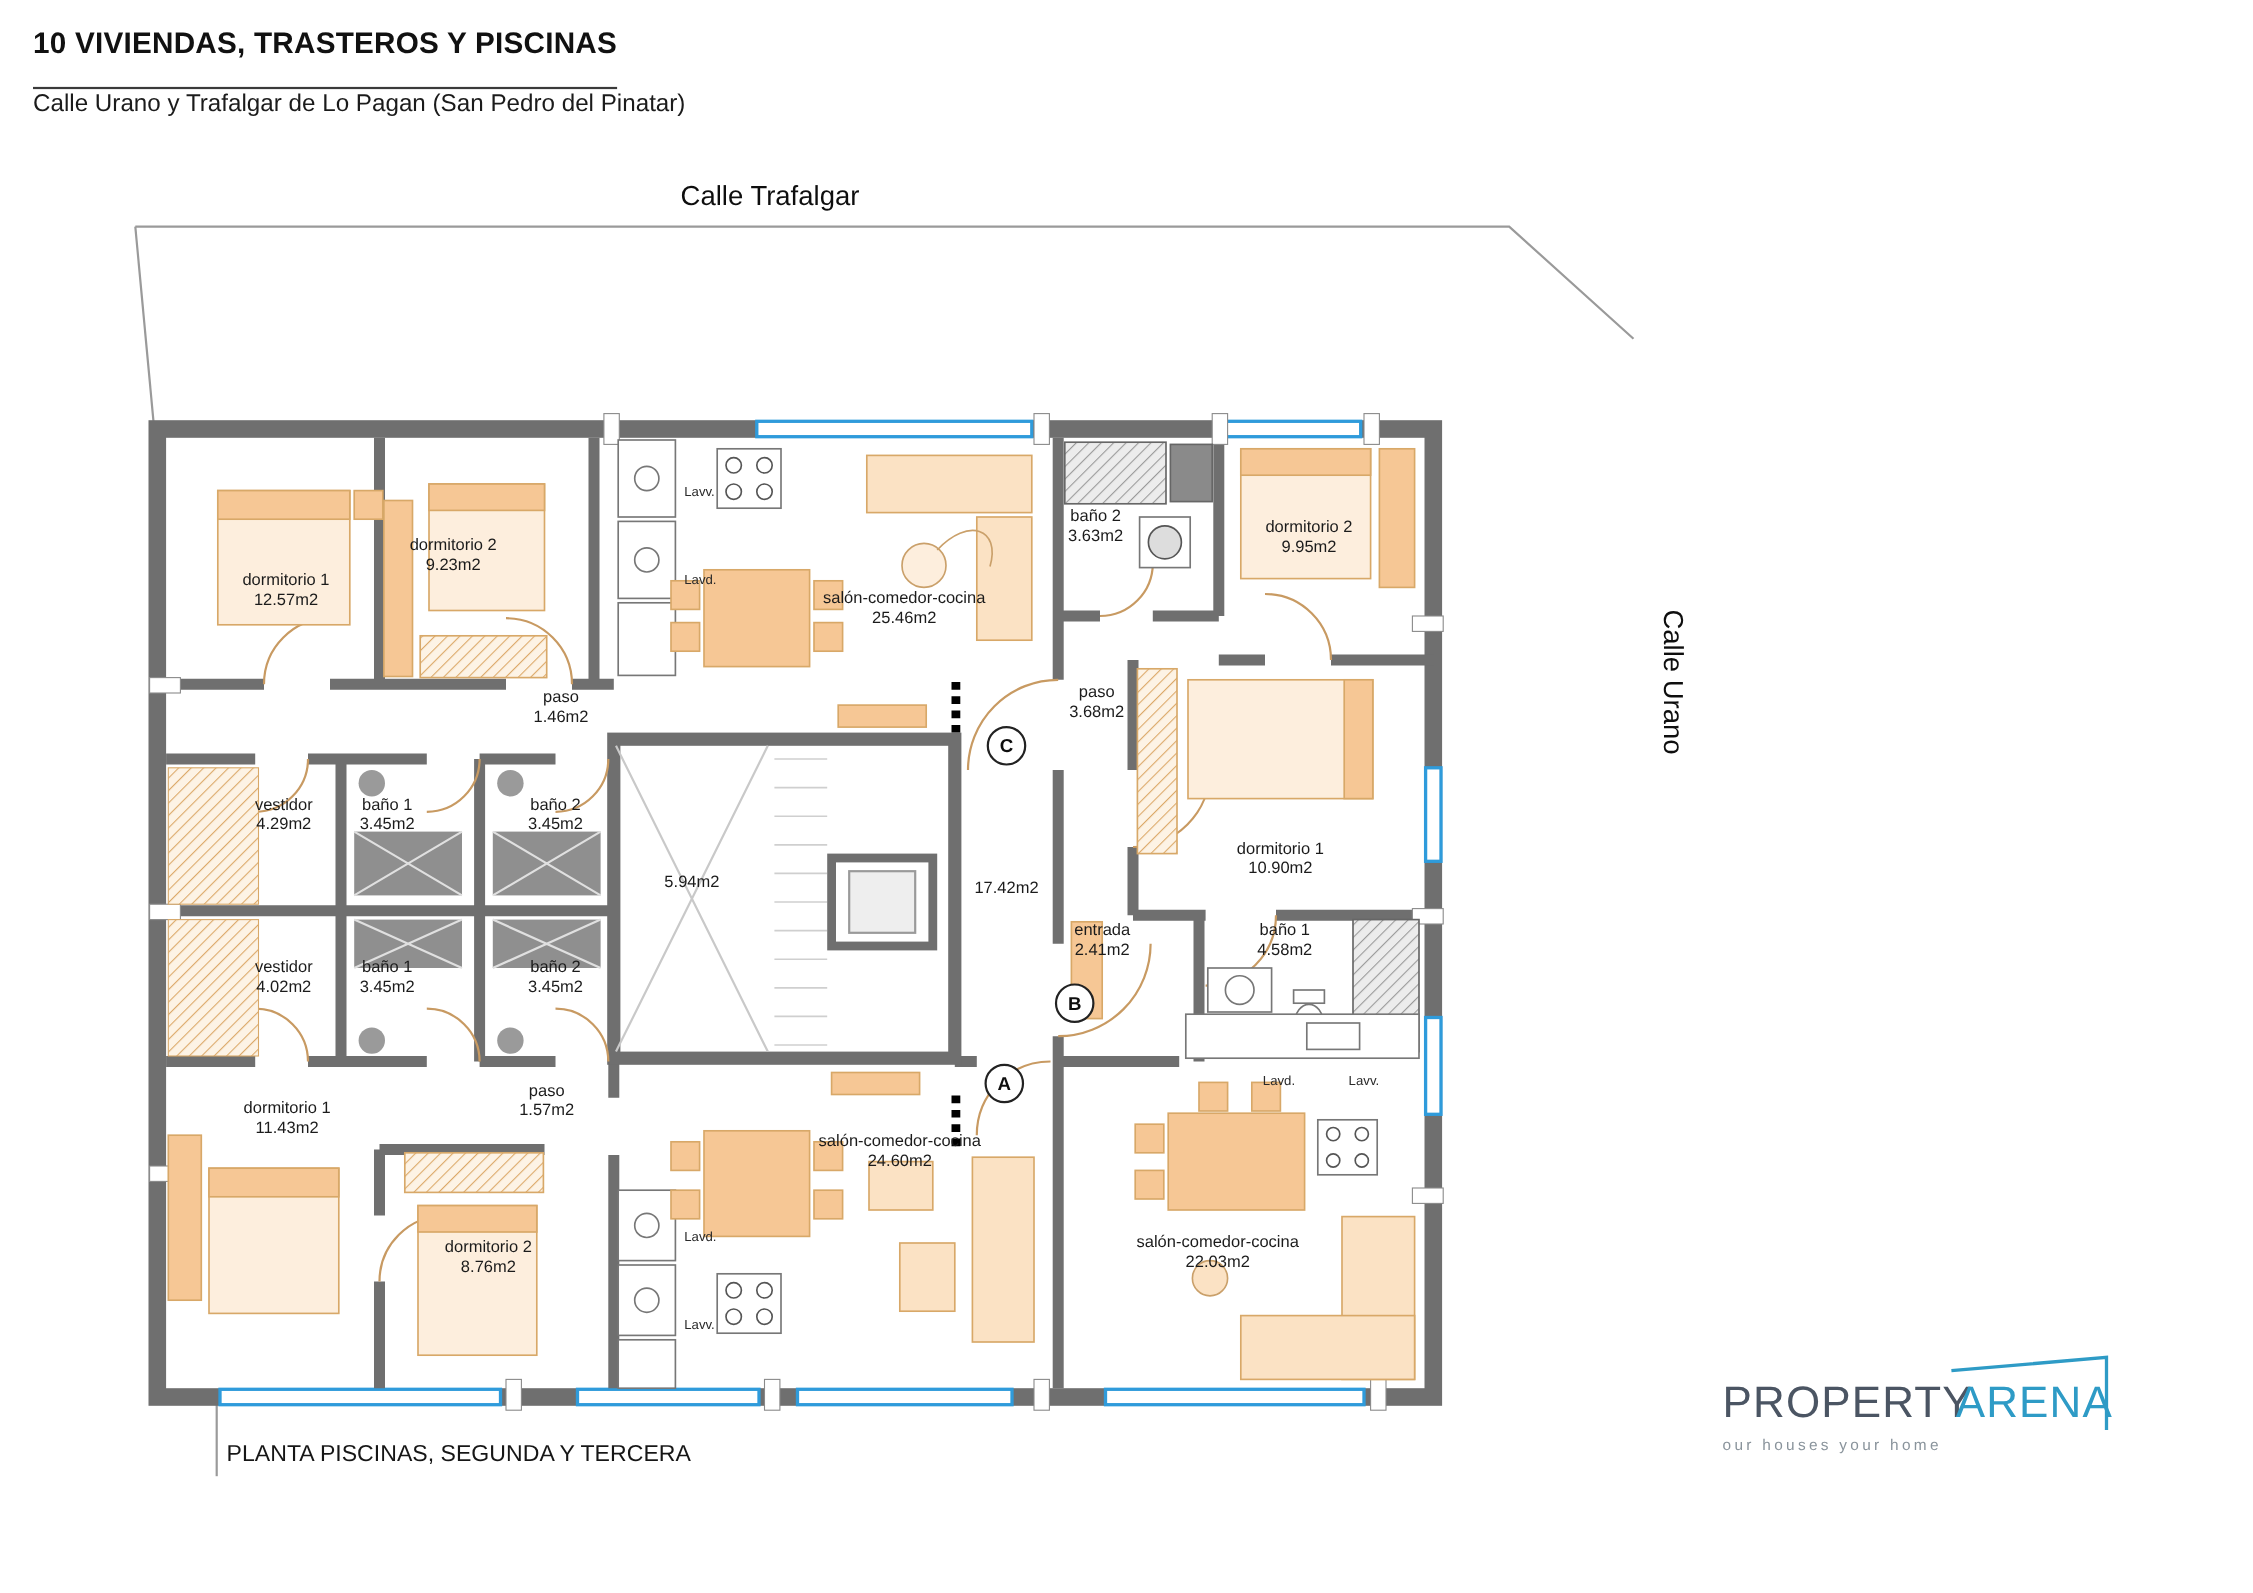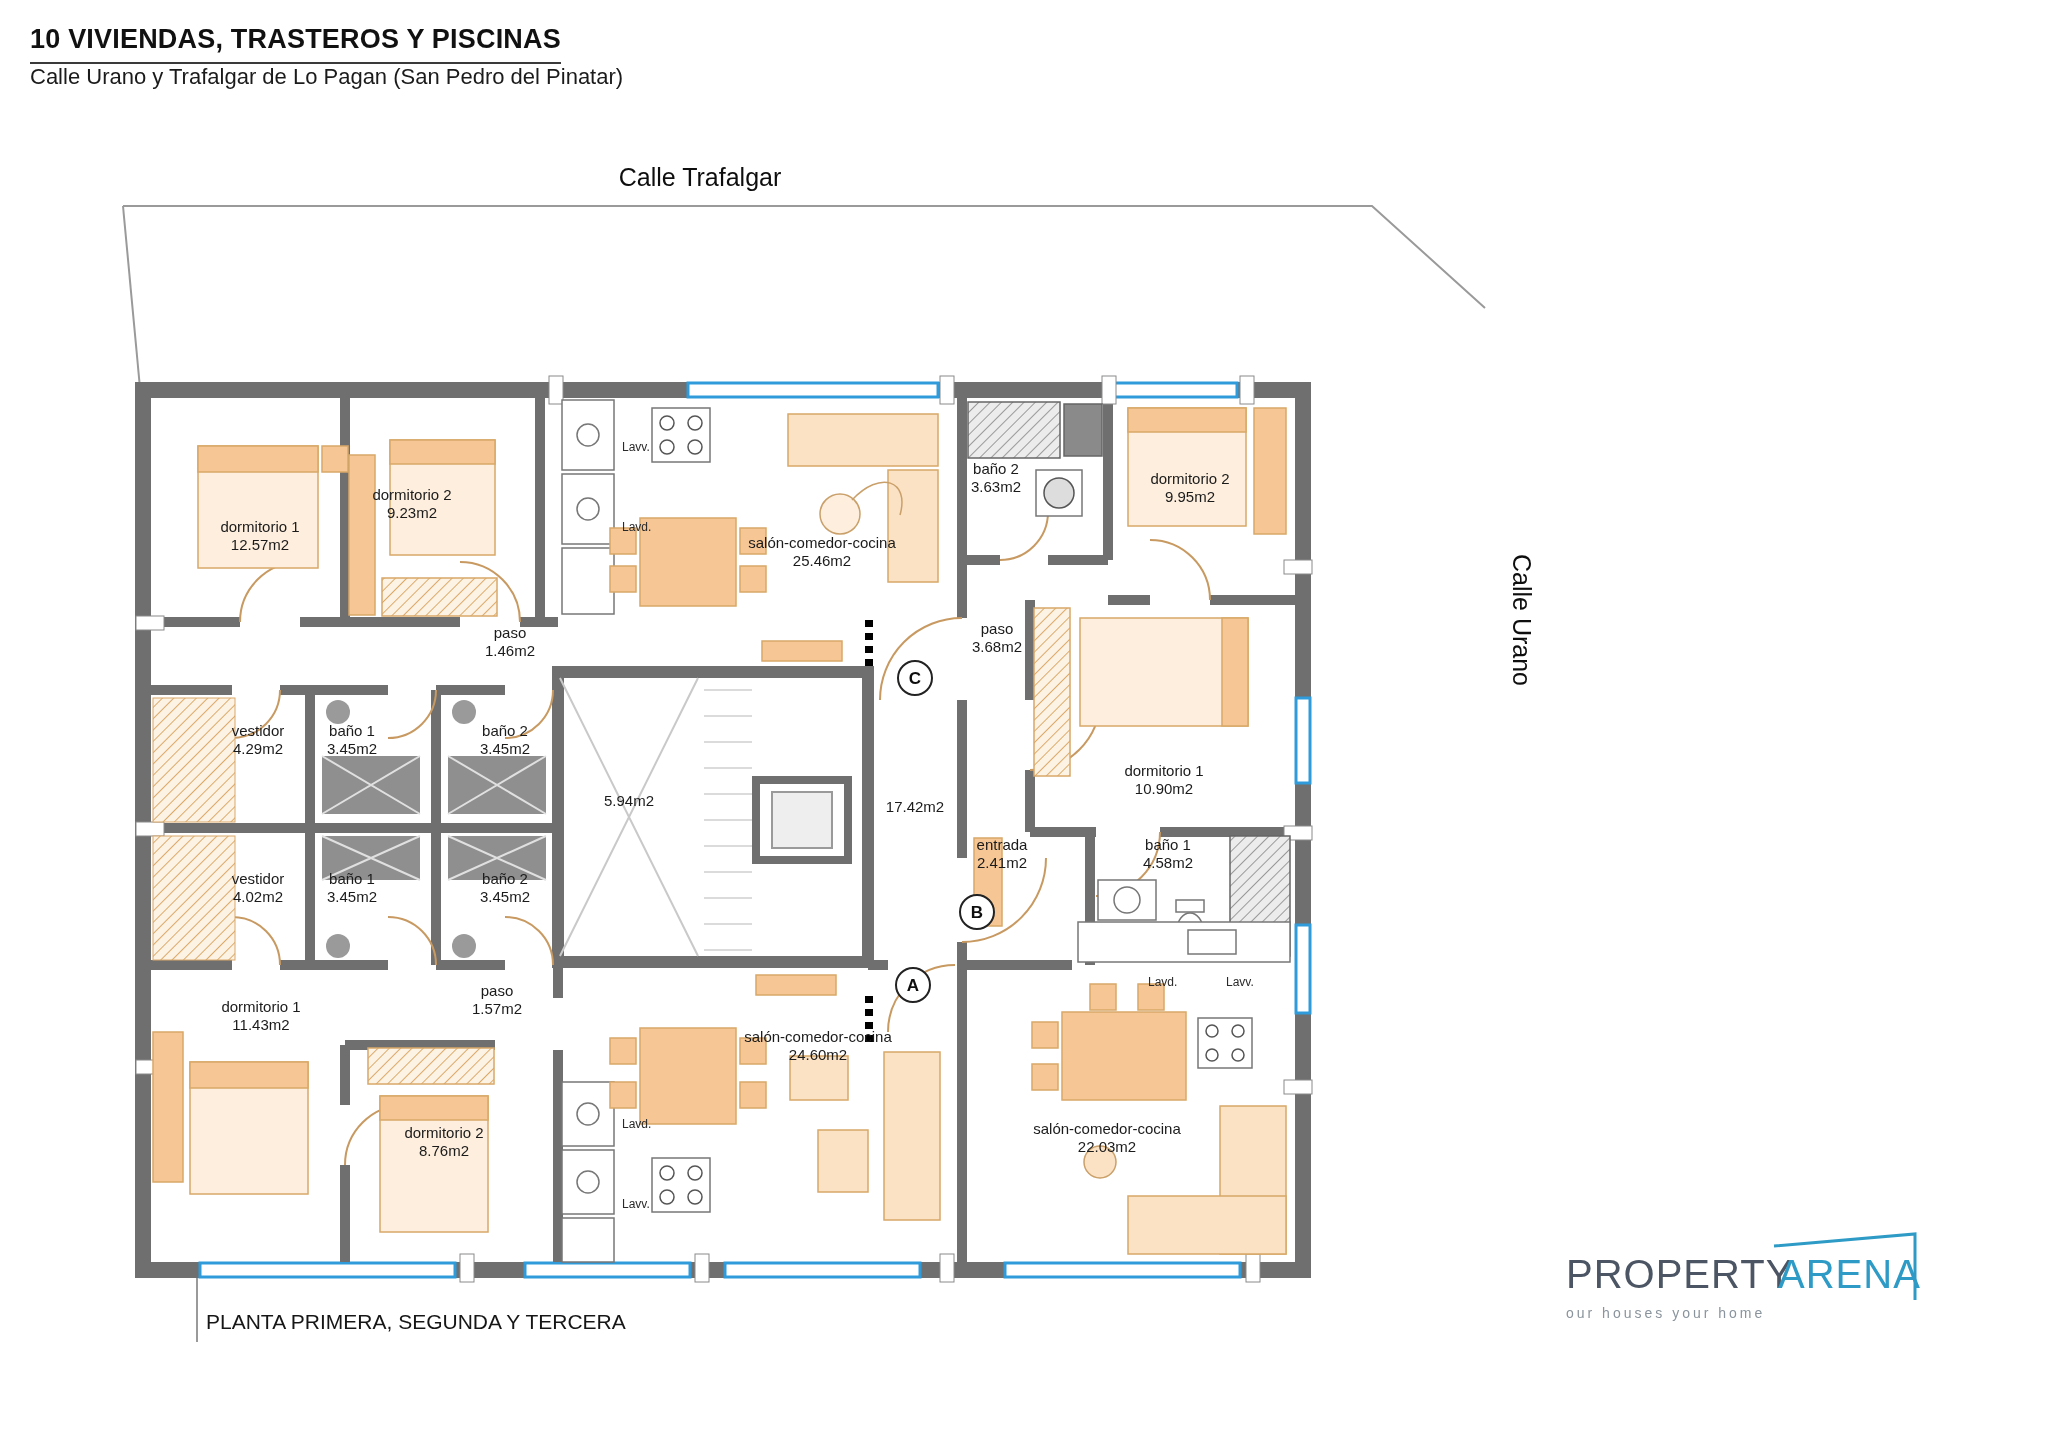--- a/index.html
+++ b/index.html
@@ -1,41 +1,41 @@
 <!DOCTYPE html>
 <html><head>
 <meta charset="utf-8">
 <style>
   html,body{margin:0;padding:0;}
   body{width:2048px;height:1448px;position:relative;background:#ffffff;overflow:hidden;
        font-family:"Liberation Sans",sans-serif;color:#111;}
   .header{position:absolute;left:30px;top:24px;}
   .title{font-size:27px;font-weight:bold;letter-spacing:.2px;border-bottom:2px solid #3a3a3a;
-         padding-bottom:7px;display:inline-block;}
+         padding-bottom:24px;display:inline-block;}
   .subtitle{font-size:22px;color:#1b1b1b;}
   .caption{position:absolute;left:206px;top:1310px;font-size:21px;color:#161616;}
   svg{position:absolute;left:0;top:0;}
   text{font-family:"Liberation Sans",sans-serif;}
   .rn{font-size:15px;fill:#1b1b1b;text-anchor:middle;}
   .lv{font-size:12px;fill:#2a2a2a;}
   .st{font-size:25px;fill:#0e0e0e;text-anchor:middle;}
   .mk{font-size:17px;fill:#0e0e0e;text-anchor:middle;font-weight:bold;}
   .brand1{font-size:40px;fill:#4b5563;letter-spacing:1px;}
   .brand2{font-size:40px;fill:#2e9bc6;letter-spacing:1px;}
   .tagline{font-size:14px;fill:#8a949c;letter-spacing:3px;}
 </style>
 </head>
 <body>
 
 <div class="header">
   <div class="title">10 VIVIENDAS, TRASTEROS Y PISCINAS</div>
   <div class="subtitle">Calle Urano y Trafalgar de Lo Pagan (San Pedro del Pinatar)</div>
 </div>
 
-<div class="caption">PLANTA PRIMERA, SEGUNDA Y TERCERA</div>
+<div class="caption">PLANTA PISCINAS, SEGUNDA Y TERCERA</div>
 
 <svg width="2048" height="1448" viewBox="0 0 2048 1448">
   <defs>
     <pattern id="hatchO" width="8" height="8" patternTransform="rotate(45)" patternUnits="userSpaceOnUse">
       <rect width="8" height="8" fill="#fdf3e5"></rect>
         <line x1="0" y1="0" x2="0" y2="8" stroke="#dca969" stroke-width="2"></line>
     </pattern>
     <pattern id="hatchG" width="8" height="8" patternTransform="rotate(45)" patternUnits="userSpaceOnUse">
       <rect width="8" height="8" fill="#ececec"></rect>
         <line x1="0" y1="0" x2="0" y2="8" stroke="#9a9a9a" stroke-width="2"></line>

